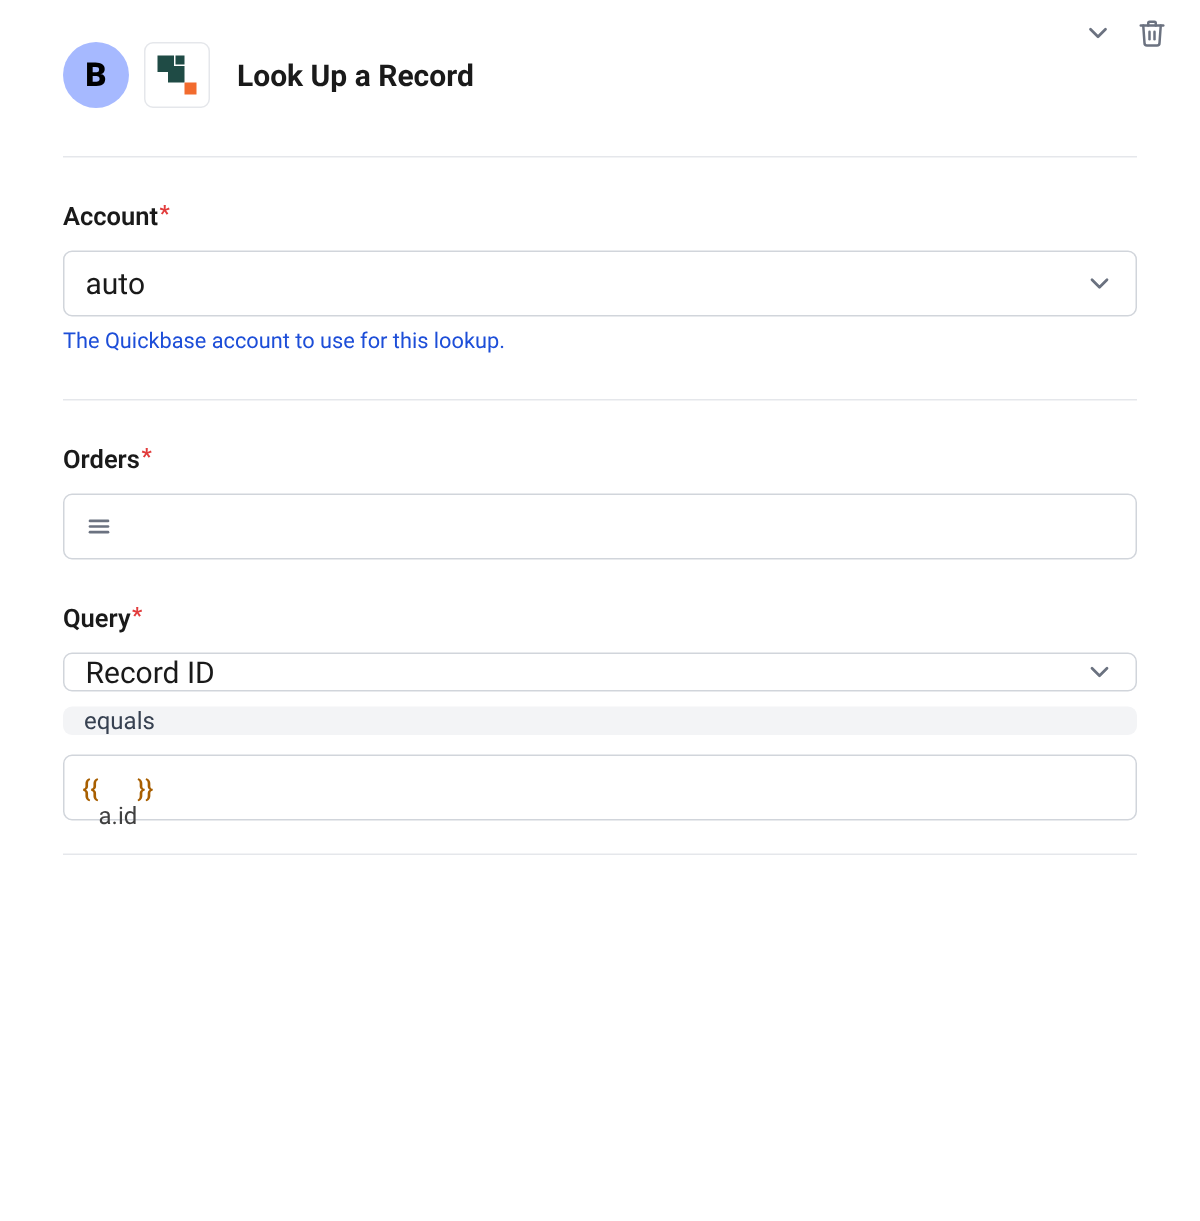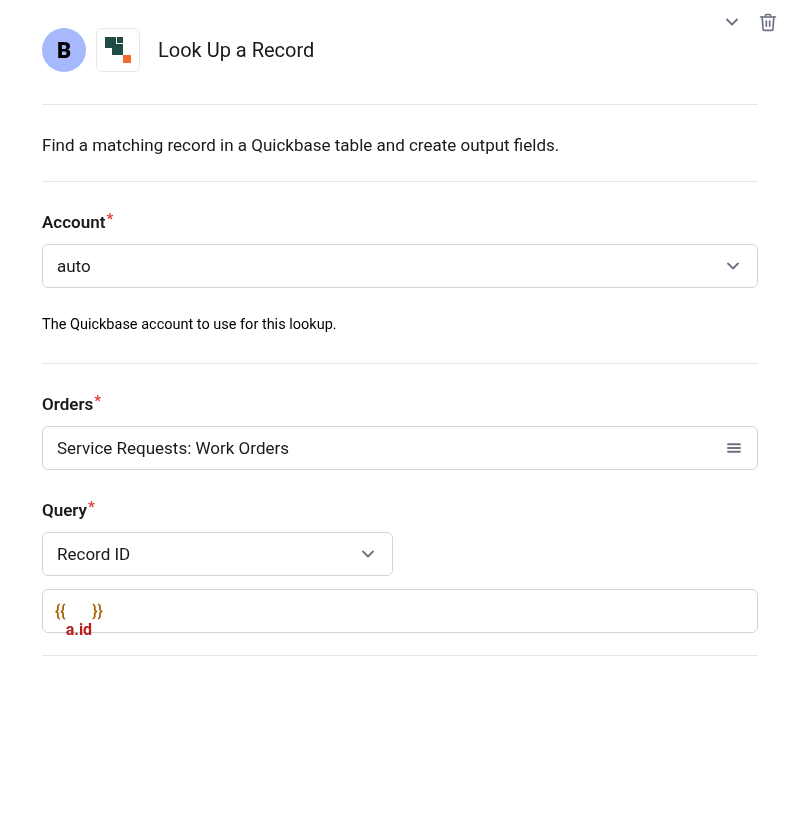--- a/index.html
+++ b/index.html
@@ -66,21 +66,21 @@
       width: 26px;
       height: 26px;
     }
     .sq { position: absolute; width: 11px; height: 11px; }
     .sq1 { top: 0; left: 0; background: #1f4b45; }
     .sq2 { top: 0; left: 12px; width: 6px; height: 6px; background: #1f4b45; }
     .sq3 { top: 7px; left: 7px; background: #1f4b45; }
     .sq4 { top: 18px; left: 18px; width: 8px; height: 8px; background: #f26b2e; }
     .step-title {
       font-size: 20px;
-      font-weight: 400;
+      font-weight: 700;
       margin-left: 8px;
     }
     .description {
       padding: 30px 0 26px 0;
       font-size: 17px;
       color: #1a1a1a;
       border-bottom: 1px solid #e5e7eb;
     }
     .sep {
       height: 1px;
@@ -107,40 +107,41 @@
       top: -2px;
     }
     .input-box {
       width: 100%;
       border: 1px solid #d1d5db;
       border-radius: 6px;
       height: 44px;
       display: flex;
       align-items: center;
       padding: 0 14px;
-      font-size: 17px;
+      font-size: 20px;
       color: #1a1a1a;
       background: #fff;
       justify-content: space-between;
     }
     .helper {
       font-size: 14.5px;
-      color: #000000;
-      margin-top: 28px;
+      color: #1d4ed8;
+      margin-top: 8px;
     }
     .chev-icon, .menu-icon {
       color: #6b7280;
       display: flex;
       align-items: center;
     }
     .chev-icon svg { width: 20px; height: 20px; stroke: #6b7280; }
     .menu-icon svg { width: 18px; height: 18px; stroke: #6b7280; }
     .query-row {
       display: flex;
       gap: 10px;
+      flex-direction: column;
     }
     .query-field {
       flex: 0 0 49%;
     }
     .operator-box {
       flex: 1;
       background: #f3f4f6;
       border-radius: 6px;
       height: 44px;
       display: flex;
@@ -154,21 +155,21 @@
       width: 100%;
       border: 1px solid #d1d5db;
       border-radius: 6px;
       height: 44px;
       display: flex;
       align-items: center;
       padding: 0 12px;
       font-size: 16px;
     }
     .token-brace { color: #a85f00; font-weight: 500; }
-    .token-body { color: #b91c1c; font-weight: 700; margin-top: 37px; }
+    .token-body { color: #404040; font-weight: 400; margin-top: 37px; }
   </style>
 </head>
 <body>
 
 <div class="top-actions">
   <span>
     <svg viewBox="0 0 24 24" fill="none" stroke-width="2.2" stroke-linecap="round" stroke-linejoin="round">
         <polyline points="6 9 12 15 18 9"></polyline>
       </svg>
   </span>
@@ -193,21 +194,20 @@
       <div class="app-icon">
         <div class="sq sq1"></div>
         <div class="sq sq2"></div>
         <div class="sq sq3"></div>
         <div class="sq sq4"></div>
       </div>
     </div>
     <div class="step-title">Look Up a Record</div>
   </div>
 
-  <div class="description">Find a matching record in a Quickbase table and create output fields.</div>
 
   <div class="field-block">
     <div class="field-label">
       <span>Account</span>
       <span class="req">*</span>
     </div>
     <div class="input-box">
       <span>auto</span>
       <span class="chev-icon">
         <svg viewBox="0 0 24 24" fill="none" stroke-width="2.2" stroke-linecap="round" stroke-linejoin="round">
@@ -218,21 +218,20 @@
     <div class="helper">The Quickbase account to use for this lookup.</div>
     <div class="sep"></div>
   </div>
 
   <div class="field-block">
     <div class="field-label">
       <span>Orders</span>
       <span class="req">*</span>
     </div>
     <div class="input-box">
-      <span>Service Requests: Work Orders</span>
       <span class="menu-icon">
         <svg viewBox="0 0 24 24" fill="none" stroke-width="2.4" stroke-linecap="round">
             <line x1="4" y1="7" x2="20" y2="7"></line>
             <line x1="4" y1="12" x2="20" y2="12"></line>
             <line x1="4" y1="17" x2="20" y2="17"></line>
           </svg>
       </span>
     </div>
   </div>
 
@@ -244,20 +243,23 @@
     </div>
     <div class="query-row">
       <div class="input-box query-field">
         <span>Record ID</span>
         <span class="chev-icon">
           <svg viewBox="0 0 24 24" fill="none" stroke-width="2.2" stroke-linecap="round" stroke-linejoin="round">
               <polyline points="6 9 12 15 18 9"></polyline>
             </svg>
         </span>
       </div>
+      <div class="operator-box">
+        <span>equals</span>
+      </div>
     </div>
     <div class="value-box">
       <span class="token-brace">{{</span>
         <span class="token-body">a.id</span>
         <span class="token-brace">}}</span>
     </div>
     <div class="sep" style="margin-top:22px"></div>
   </div>
 
 </div>

